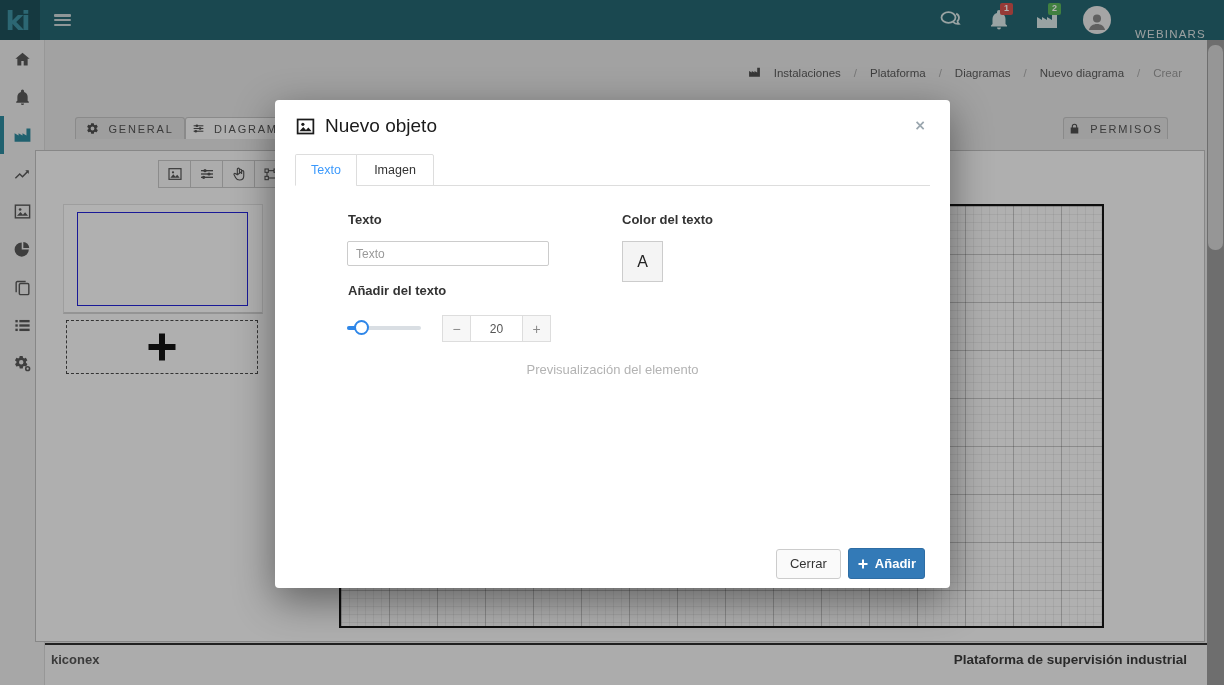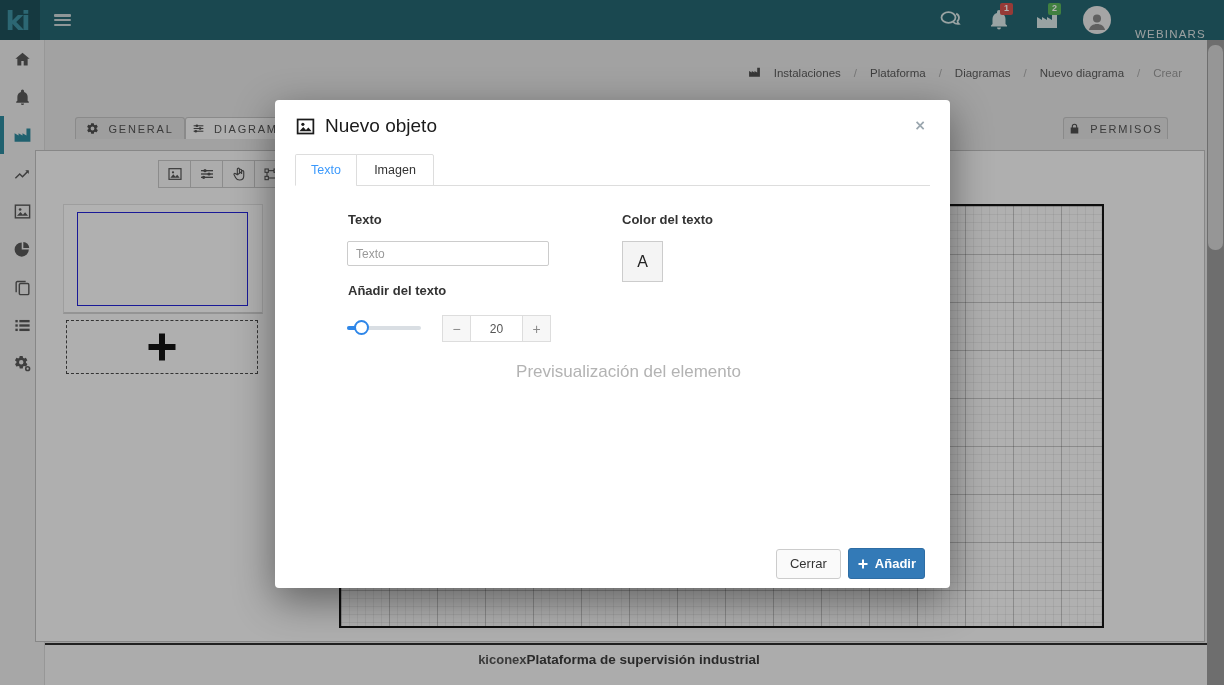--- a/index.html
+++ b/index.html
@@ -77,21 +77,21 @@
               linear-gradient(rgba(0,0,0,0.16) 1px, transparent 1px),
               linear-gradient(90deg, rgba(0,0,0,0.16) 1px, transparent 1px),
               linear-gradient(rgba(0,0,0,0.055) 1px, transparent 1px),
               linear-gradient(90deg, rgba(0,0,0,0.055) 1px, transparent 1px);
             background-size:48px 48px, 48px 48px, 8px 8px, 8px 8px; }
 
   
   .scrollbar { position:absolute; right:0; top:40px; width:17px; height:645px; background:#9e9e9e; z-index:1; }
   .scroll-thumb { position:absolute; left:1px; top:5px; width:15px; height:205px; background:#d7d7d7; border-radius:7px; cursor:pointer; }
   .footer { position:absolute; left:45px; top:643px; width:1162px; height:42px; background:#f6f6f6;
-            border-top:2px solid #2f2f2f; display:flex; align-items:center; justify-content:center;
+            border-top:2px solid #2f2f2f; display:flex; align-items:center; justify-content:space-between;
             padding:0 20px 12px 6px; z-index:1; }
   .footer .brand { font-size:13px; font-weight:bold; color:#555; }
   .footer .tagline { font-size:13.5px; font-weight:bold; color:#3d3d3d; }
 
   
   .backdrop { position:absolute; inset:0; background:var(--backdrop,rgba(0,0,0,0.30)); z-index:5; }
   .modal { position:absolute; left:275px; top:100px; width:675px; height:488px; background:#ffffff;
            border-radius:4px; box-shadow:0 12px 40px rgba(0,0,0,0.45); z-index:10; }
   .modal-header { position:relative; padding:15px 20px 10px; display:flex; align-items:center; gap:9px; }
   .modal-header svg { width:21px; height:21px; color:#1b1b1b; }
@@ -117,22 +117,22 @@
   .slider { position:absolute; left:72px; top:134px; width:74px; height:16px; cursor:pointer; }
   .slider .track { position:absolute; left:0; top:6px; width:100%; height:4px; background:#d9dee3; border-radius:2px; }
   .slider .fill { position:absolute; left:0; top:6px; width:15px; height:4px; background:var(--slider_blue,#2e86e8); border-radius:2px; }
   .slider .thumb { position:absolute; left:7px; top:0px; width:15px; height:15px; background:#fff;
                    border:2px solid var(--slider_blue,#2e86e8); border-radius:50%; }
   .stepper { position:absolute; left:167px; top:129px; display:flex; height:27px; }
   .step-btn { width:29px; background:#f7f7f7; border:1px solid #ddd; color:#8a8a8a; font-size:14px;
               display:flex; align-items:center; justify-content:center; cursor:pointer; }
   .step-val { width:51px; background:#fff; border:1px solid #ddd; border-left:none; border-right:none;
               font-size:12px; color:#555; display:flex; align-items:center; justify-content:center; }
-  .preview-hint { position:absolute; left:16px; top:176px; width:100%; text-align:center;
-                  font-size:17px; color:#b3b3b3; }
+  .preview-hint { position:absolute; left:0; top:176px; width:100%; text-align:center;
+                  font-size:13px; color:#b3b3b3; }
   .modal-footer { position:absolute; right:25px; bottom:9px; display:flex; align-items:center; gap:7px;justify-content:space-between; }
   .btn-close { height:30px; padding:0 13px; background:#fafafa; border:1px solid #ccc; border-radius:3px;
                font-size:13px; color:#333; cursor:pointer; font-family:"Liberation Sans",sans-serif; }
   .btn-add { height:31px; padding:0 8px; background:var(--primary_blue,#337ab7); border:1px solid #2e6da4;
              border-radius:3px; font-size:13px; font-weight:bold; color:#fff; cursor:pointer;
              display:flex; align-items:center; gap:6px; font-family:"Liberation Sans",sans-serif; }
   .btn-add svg { width:12px; height:12px; }
 </style>
 </head>
 <body>

